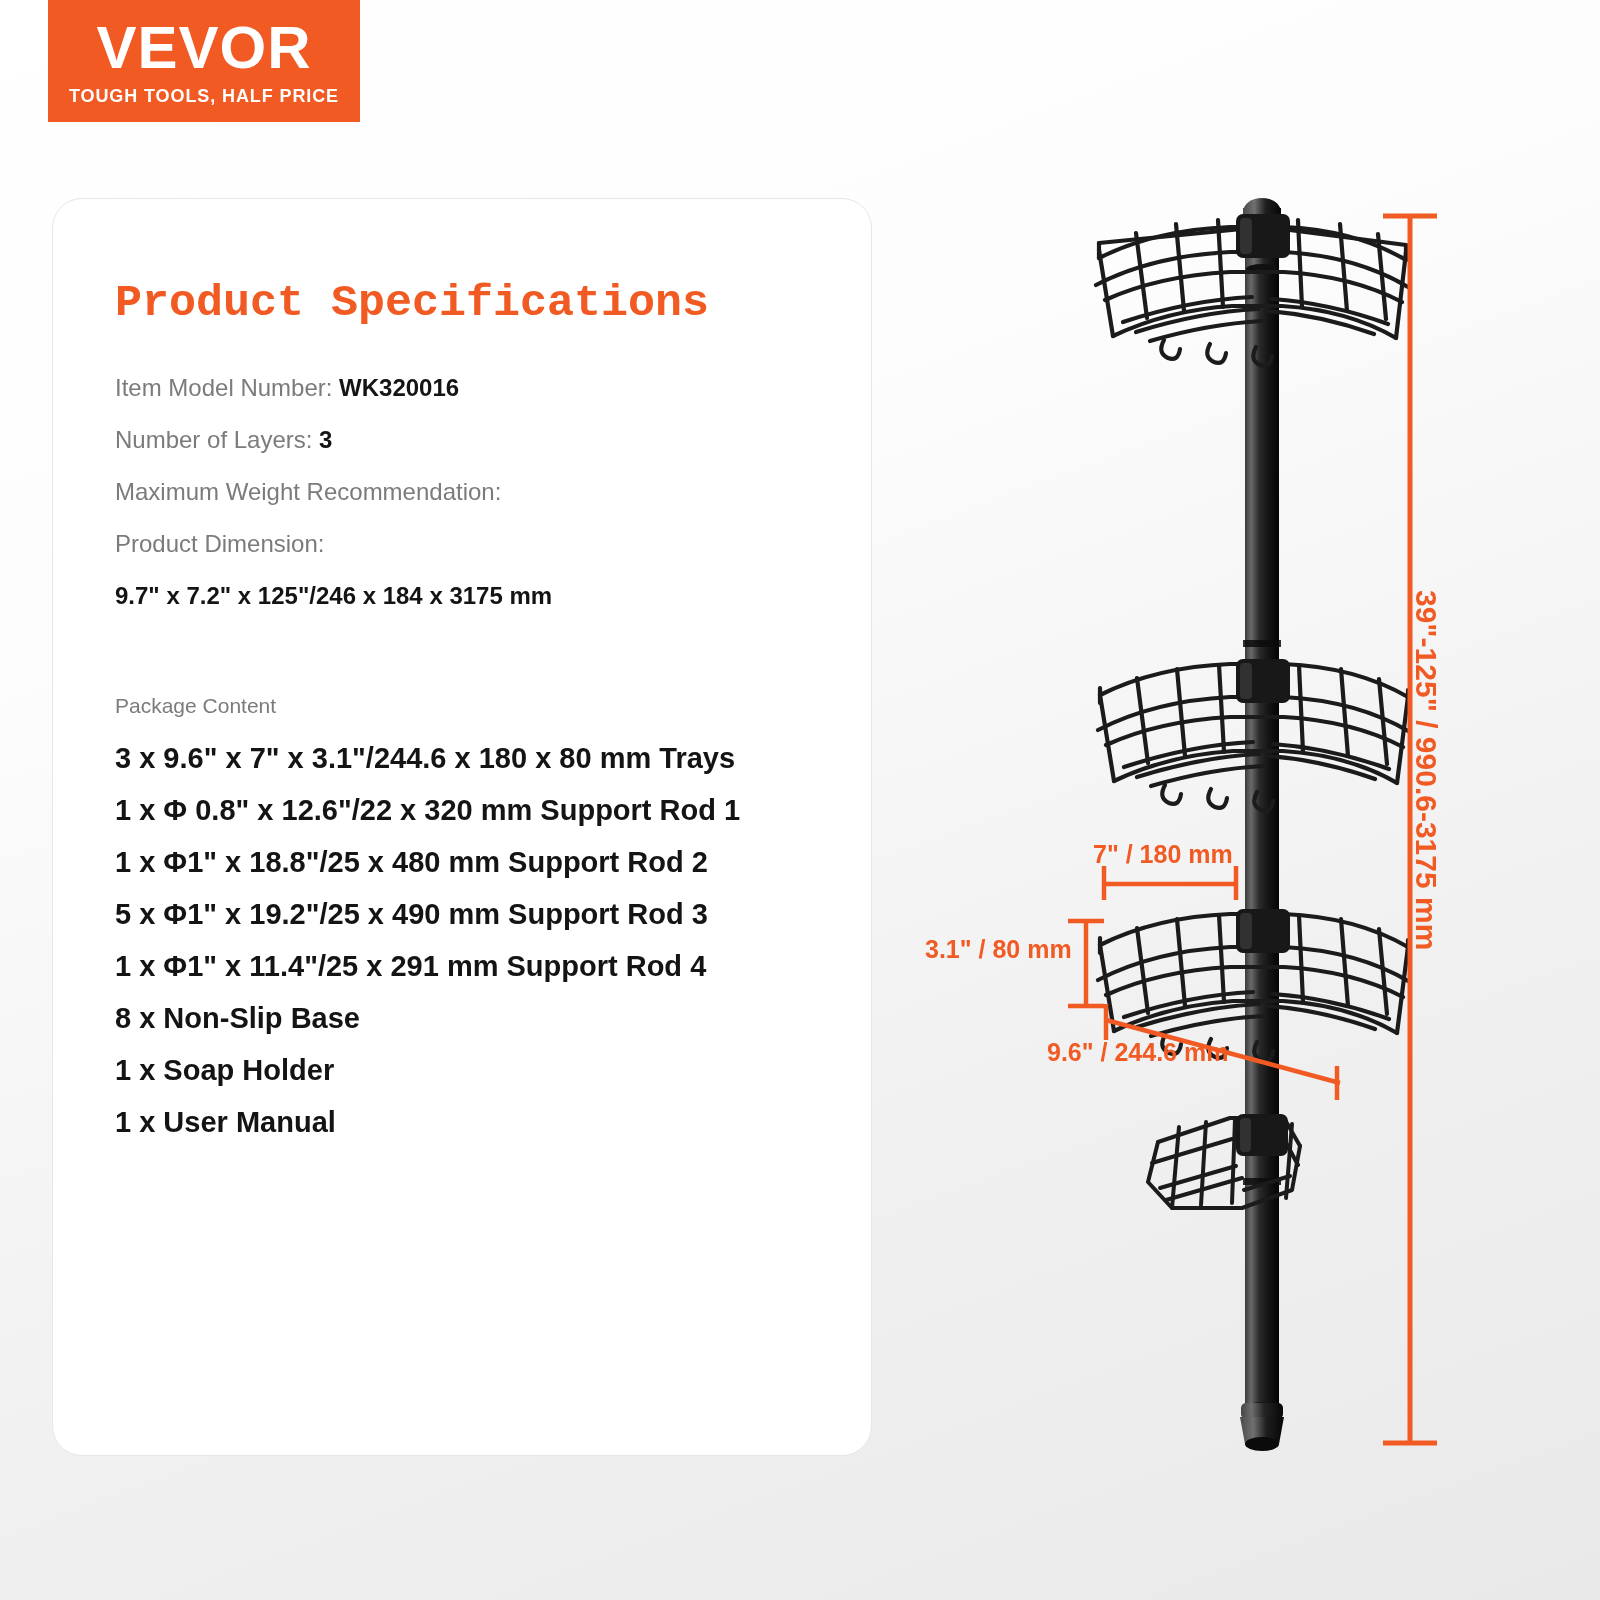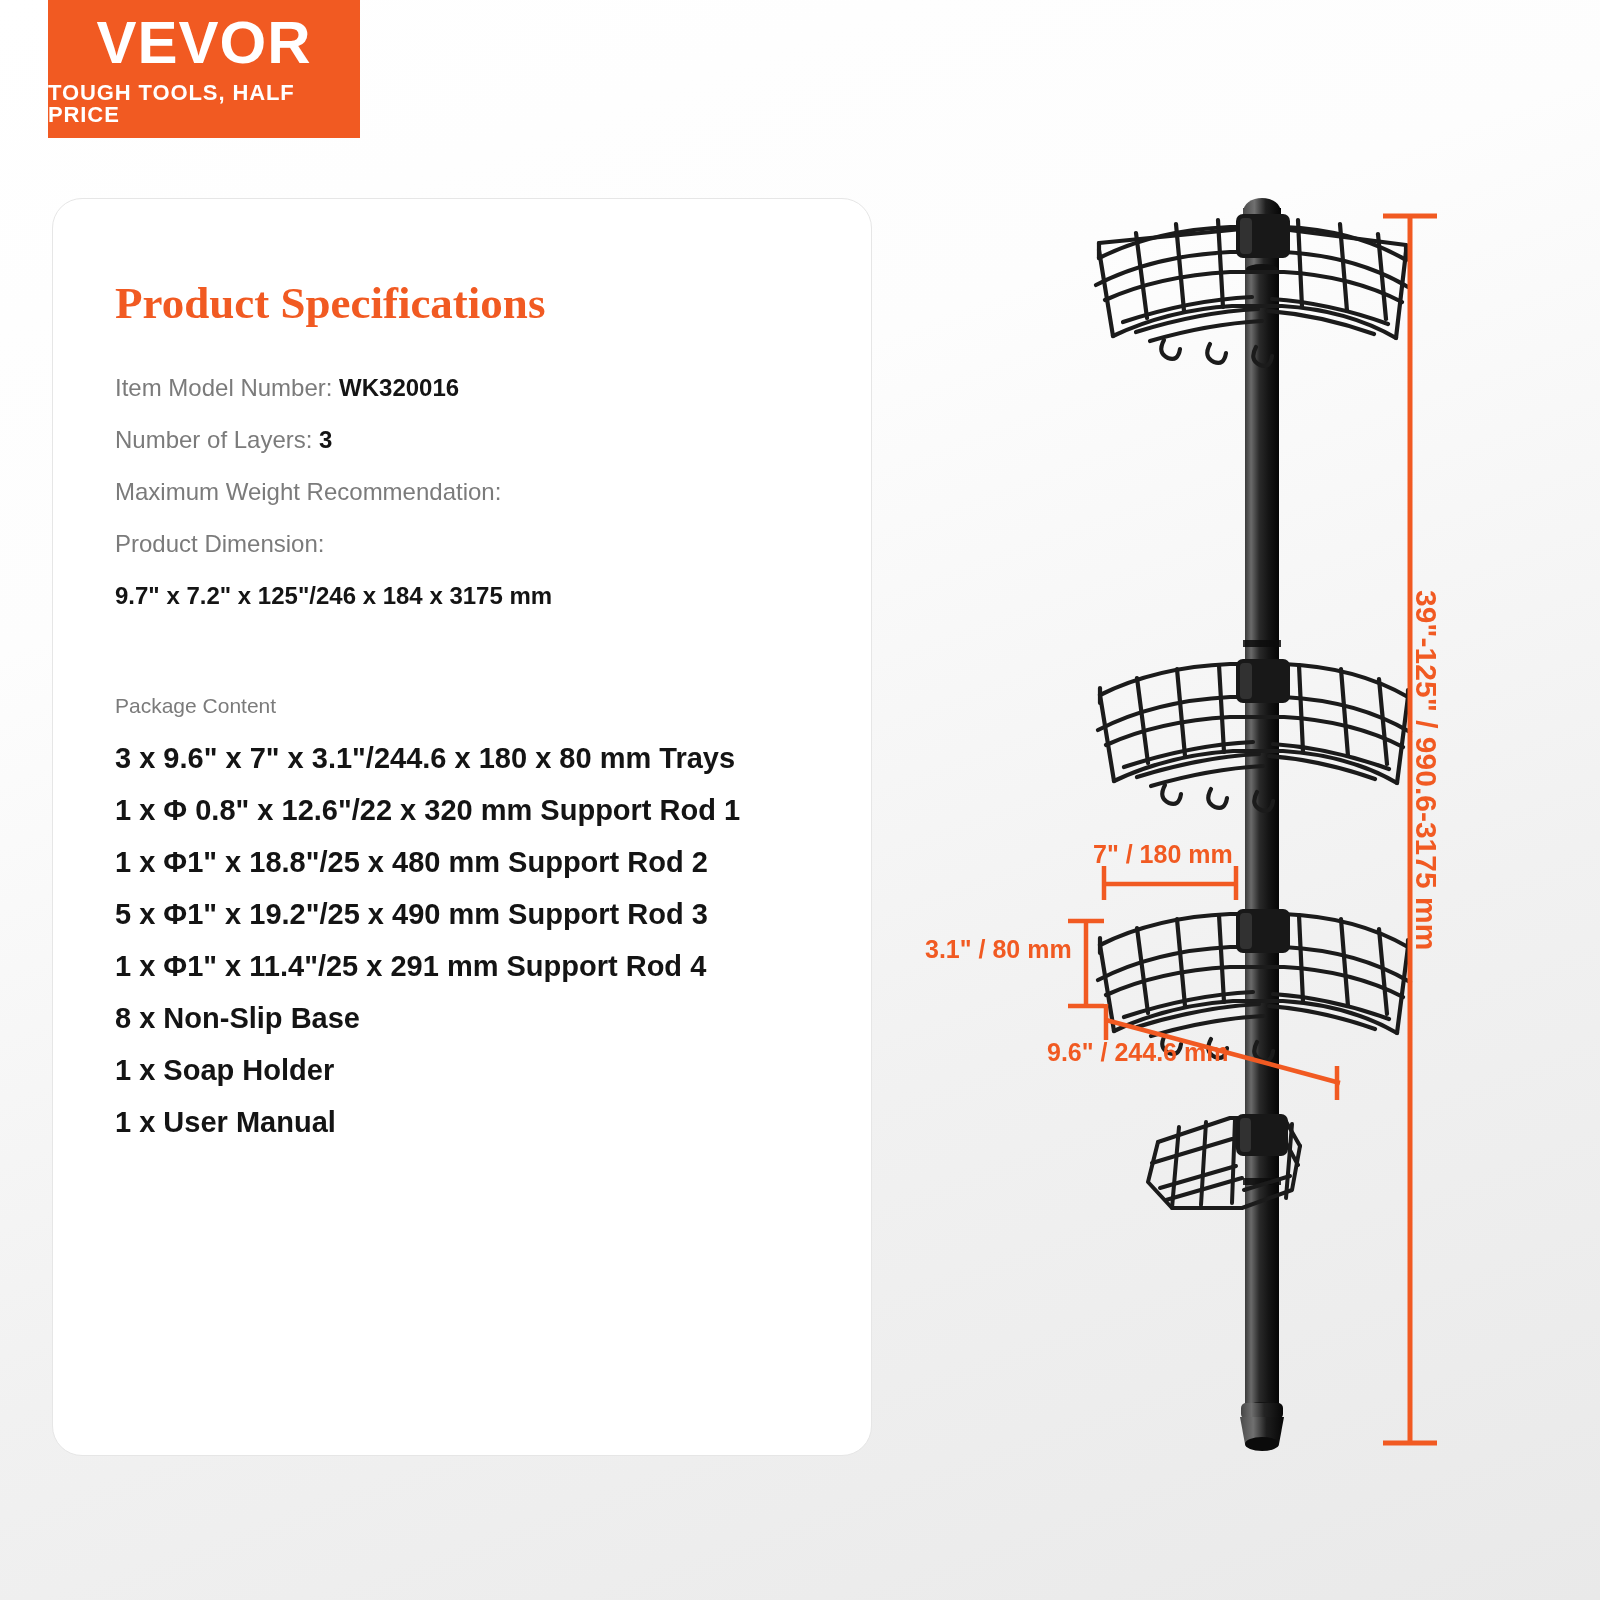--- a/index.html
+++ b/index.html
@@ -20,38 +20,38 @@
     background: linear-gradient(160deg, #ffffff 0%, #fdfdfd 30%, #f1f1f1 65%, #e9e9e9 100%);
     overflow: hidden;
   }
 
   
   .logo {
     position: absolute;
     left: 48px;
     top: 0px;
     width: 312px;
-    height: 138px;
+    height: 122px;
     background: #F15A22;
     display: flex;
     flex-direction: column;
     align-items: center;
     justify-content: center;
   }
   .logo-word {
     color: #ffffff;
     font-size: 60px;
     font-weight: bold;
     letter-spacing: 1px;
     line-height: 1;
     font-family: "Liberation Sans", sans-serif;
   }
   .logo-tag {
     color: #ffffff;
-    font-size: 22px;
+    font-size: 18px;
     font-weight: bold;
     letter-spacing: 0.9px;
     margin-top: 9px;
     line-height: 1;
     font-family: "Liberation Sans", sans-serif;
   }
 
   
   .spec-card {
     position: absolute;
@@ -69,21 +69,21 @@
     left: 62px;
     top: 82px;
     right: 30px;
   }
   .spec-title {
     color: #F15A22;
     font-size: 45px;
     font-weight: bold;
     line-height: 1;
     margin: 0 0 36px 0;
-    font-family: Liberation Serif, serif;
+    font-family: Liberation Mono, monospace;
   }
   .spec-line {
     font-size: 24px;
     line-height: 52px;
     color: #7b7b7b;
     white-space: nowrap;
     font-family: "Liberation Sans", sans-serif;
   }
   .spec-line .val {
     color: #141414;

